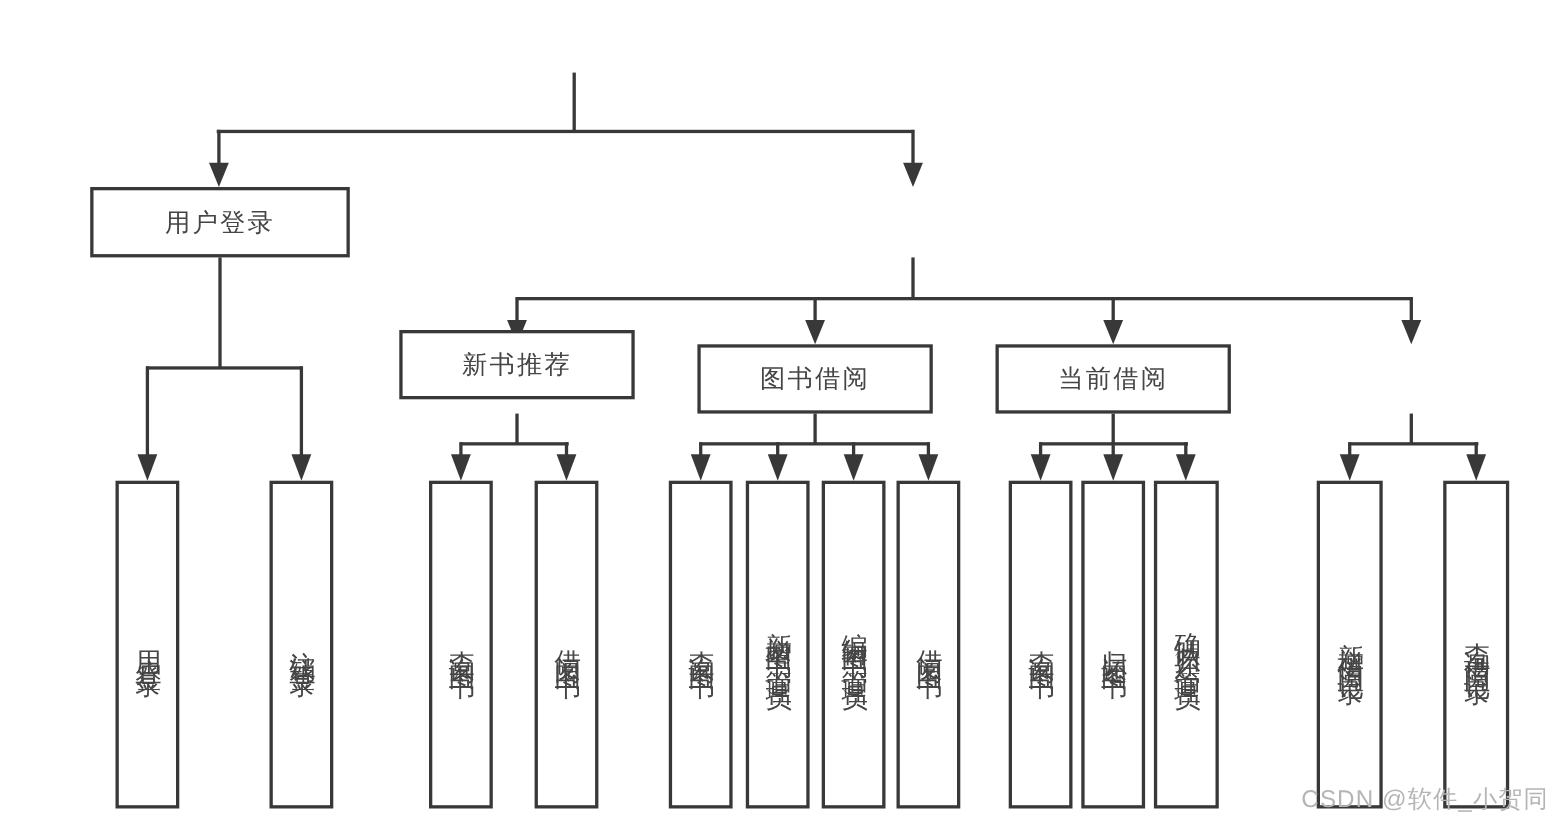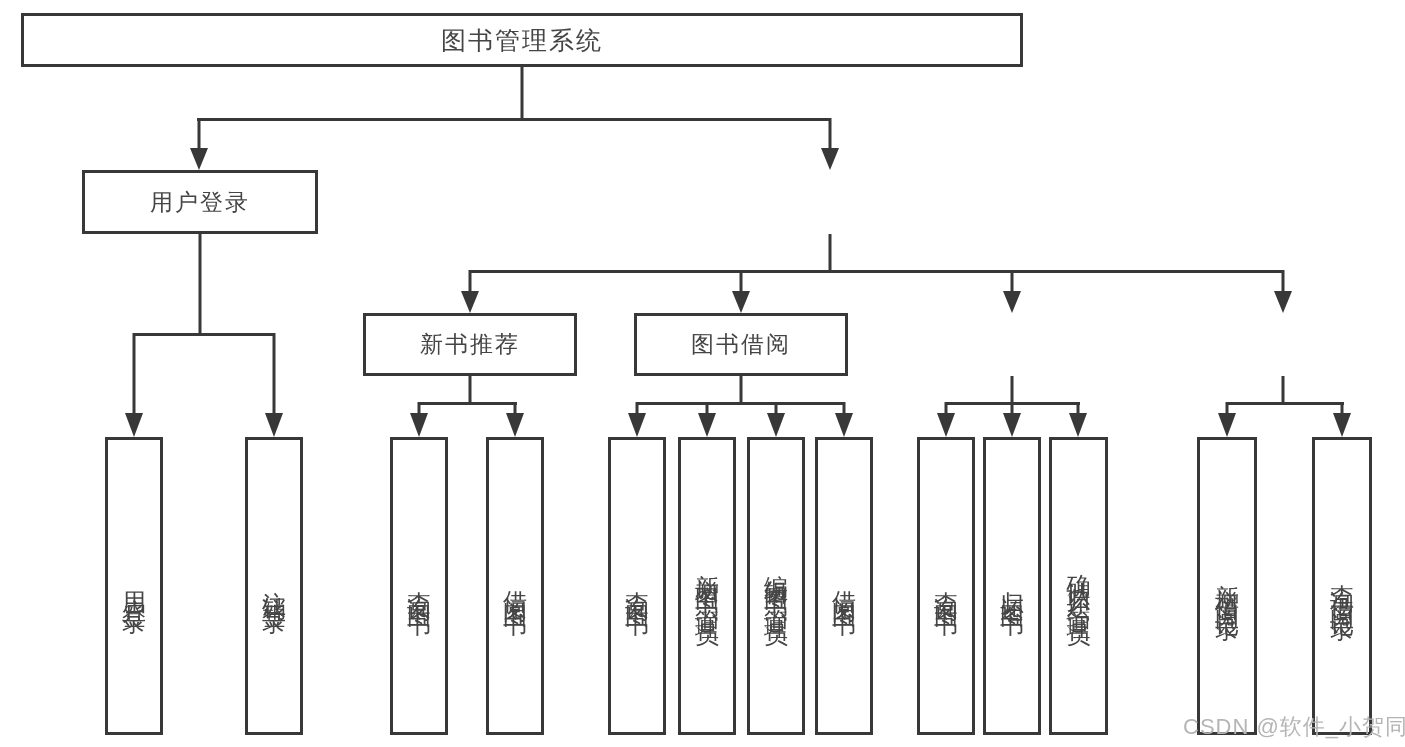--- a/index.html
+++ b/index.html
@@ -40,23 +40,20 @@
   .watermark{
     position:absolute;left:1183px;top:712px;z-index:10;
     font-size:22px;color:var(--wm);letter-spacing:1px;white-space:nowrap;
   }
 </style>
 </head>
 <body style="background: rgb(255, 255, 255);">
 
 <div class="stage">
 
-  <div class="box" style="left:21px;top:13px;width:1002px;height:54px;">
-    <span class="hlabel root-label">图书管理系统</span>
-  </div>
 
   <div class="vline" style="left:522px;top:66px;height:54px;"></div>
   <div class="hline" style="left:197px;top:118px;width:634px;"></div>
   <div class="vline" style="left:198.5px;top:118px;height:32px;"></div>
   <div class="arrow short" style="left:198.5px;top:148px;"></div>
   <div class="vline" style="left:829.5px;top:118px;height:32px;"></div>
   <div class="arrow short" style="left:829.5px;top:148px;"></div>
 
   <div class="box" style="left:82px;top:170px;width:236px;height:64px;">
     <span class="hlabel">用户登录</span>
@@ -73,25 +70,28 @@
   <div class="hline" style="left:469px;top:270px;width:815px;"></div>
   <div class="vline" style="left:470px;top:270px;height:22px;"></div>
   <div class="arrow short" style="left:470px;top:291px;"></div>
   <div class="vline" style="left:741px;top:270px;height:22px;"></div>
   <div class="arrow short" style="left:741px;top:291px;"></div>
   <div class="vline" style="left:1012px;top:270px;height:22px;"></div>
   <div class="arrow short" style="left:1012px;top:291px;"></div>
   <div class="vline" style="left:1283px;top:270px;height:22px;"></div>
   <div class="arrow short" style="left:1283px;top:291px;"></div>
 
-  <div class="box" style="left:363px;top:313px;width:214px;height:63px;align-items:center;">
+  <div class="box" style="left:363px;top:300px;width:214px;height:63px;align-items:center;">
     <span class="hlabel">新书推荐</span>
   </div>
   <div class="box" style="left:634px;top:313px;width:214px;height:63px;text-align:center;">
     <span class="hlabel">图书借阅</span>
+  </div>
+  <div class="box" style="left:905px;top:313px;width:214px;height:63px;">
+    <span class="hlabel">当前借阅</span>
   </div>
 
   <div class="vline" style="left:470px;top:376px;height:27px;"></div>
   <div class="hline" style="left:418px;top:402px;width:99px;"></div>
   <div class="vline" style="left:419px;top:402px;height:13px;"></div>
   <div class="arrow" style="left:419px;top:413px;"></div>
   <div class="vline" style="left:515px;top:402px;height:13px;"></div>
   <div class="arrow" style="left:515px;top:413px;"></div>
 
   <div class="vline" style="left:741px;top:376px;height:27px;"></div>

